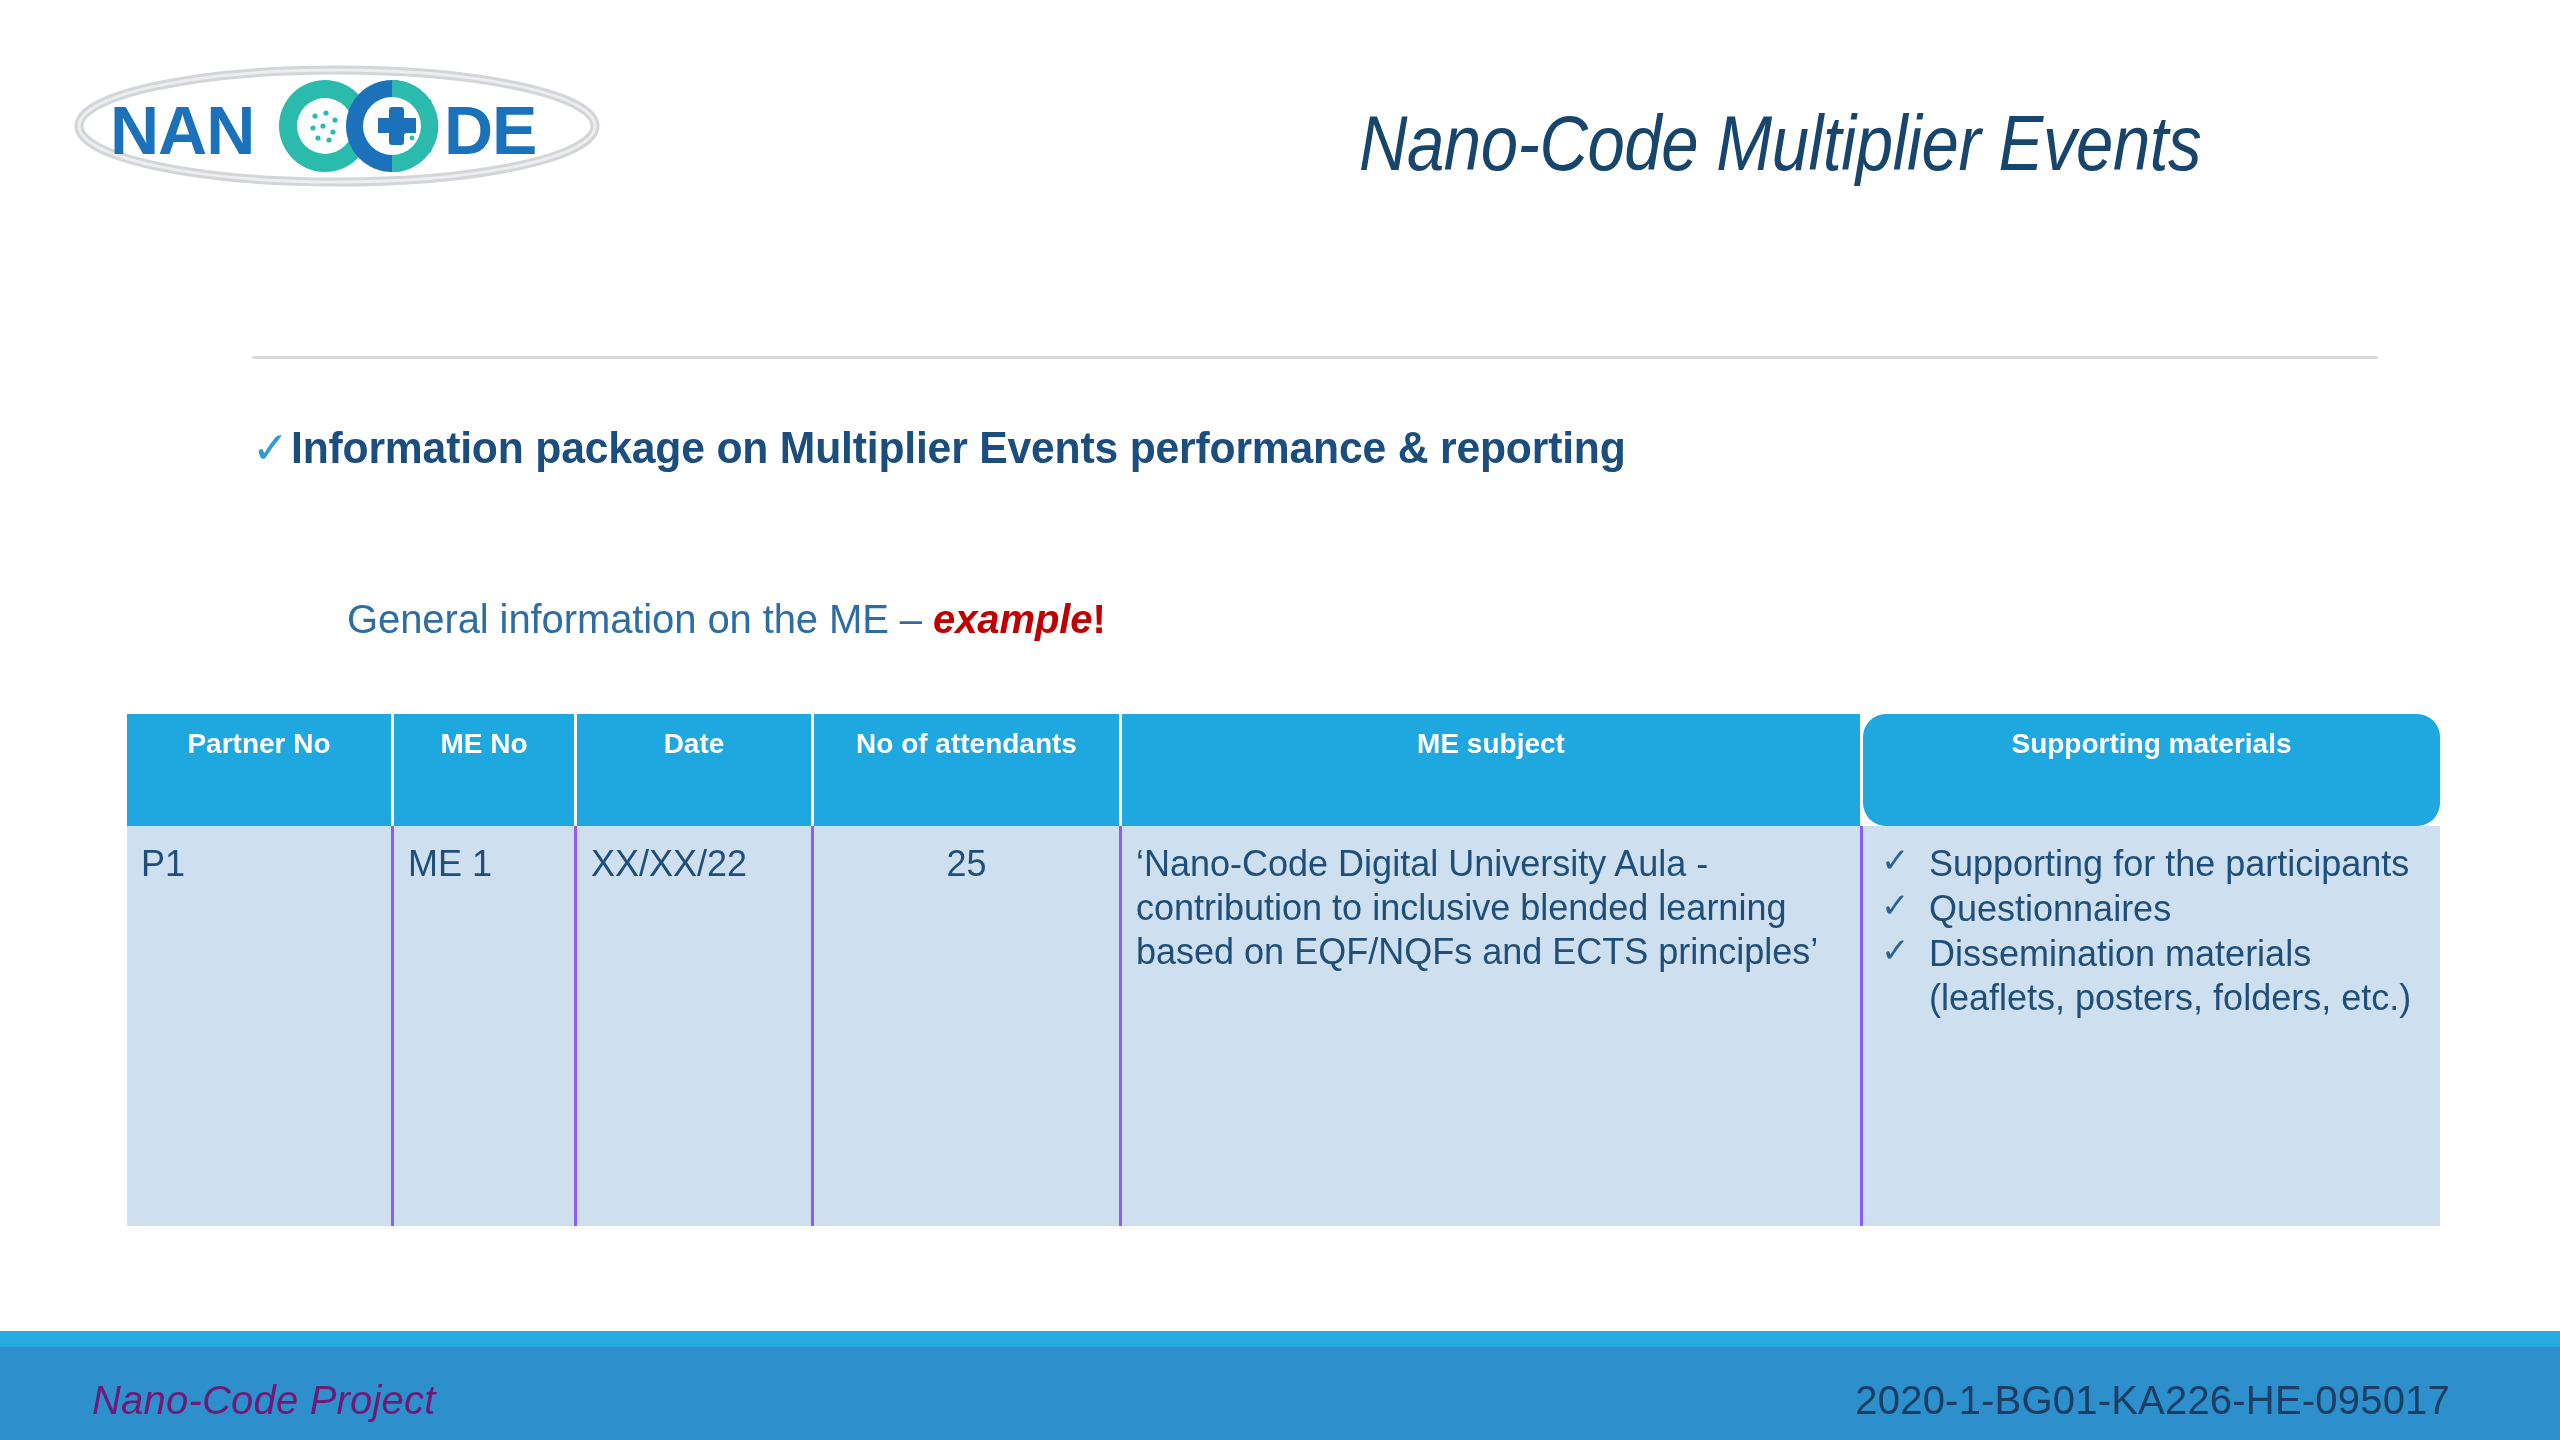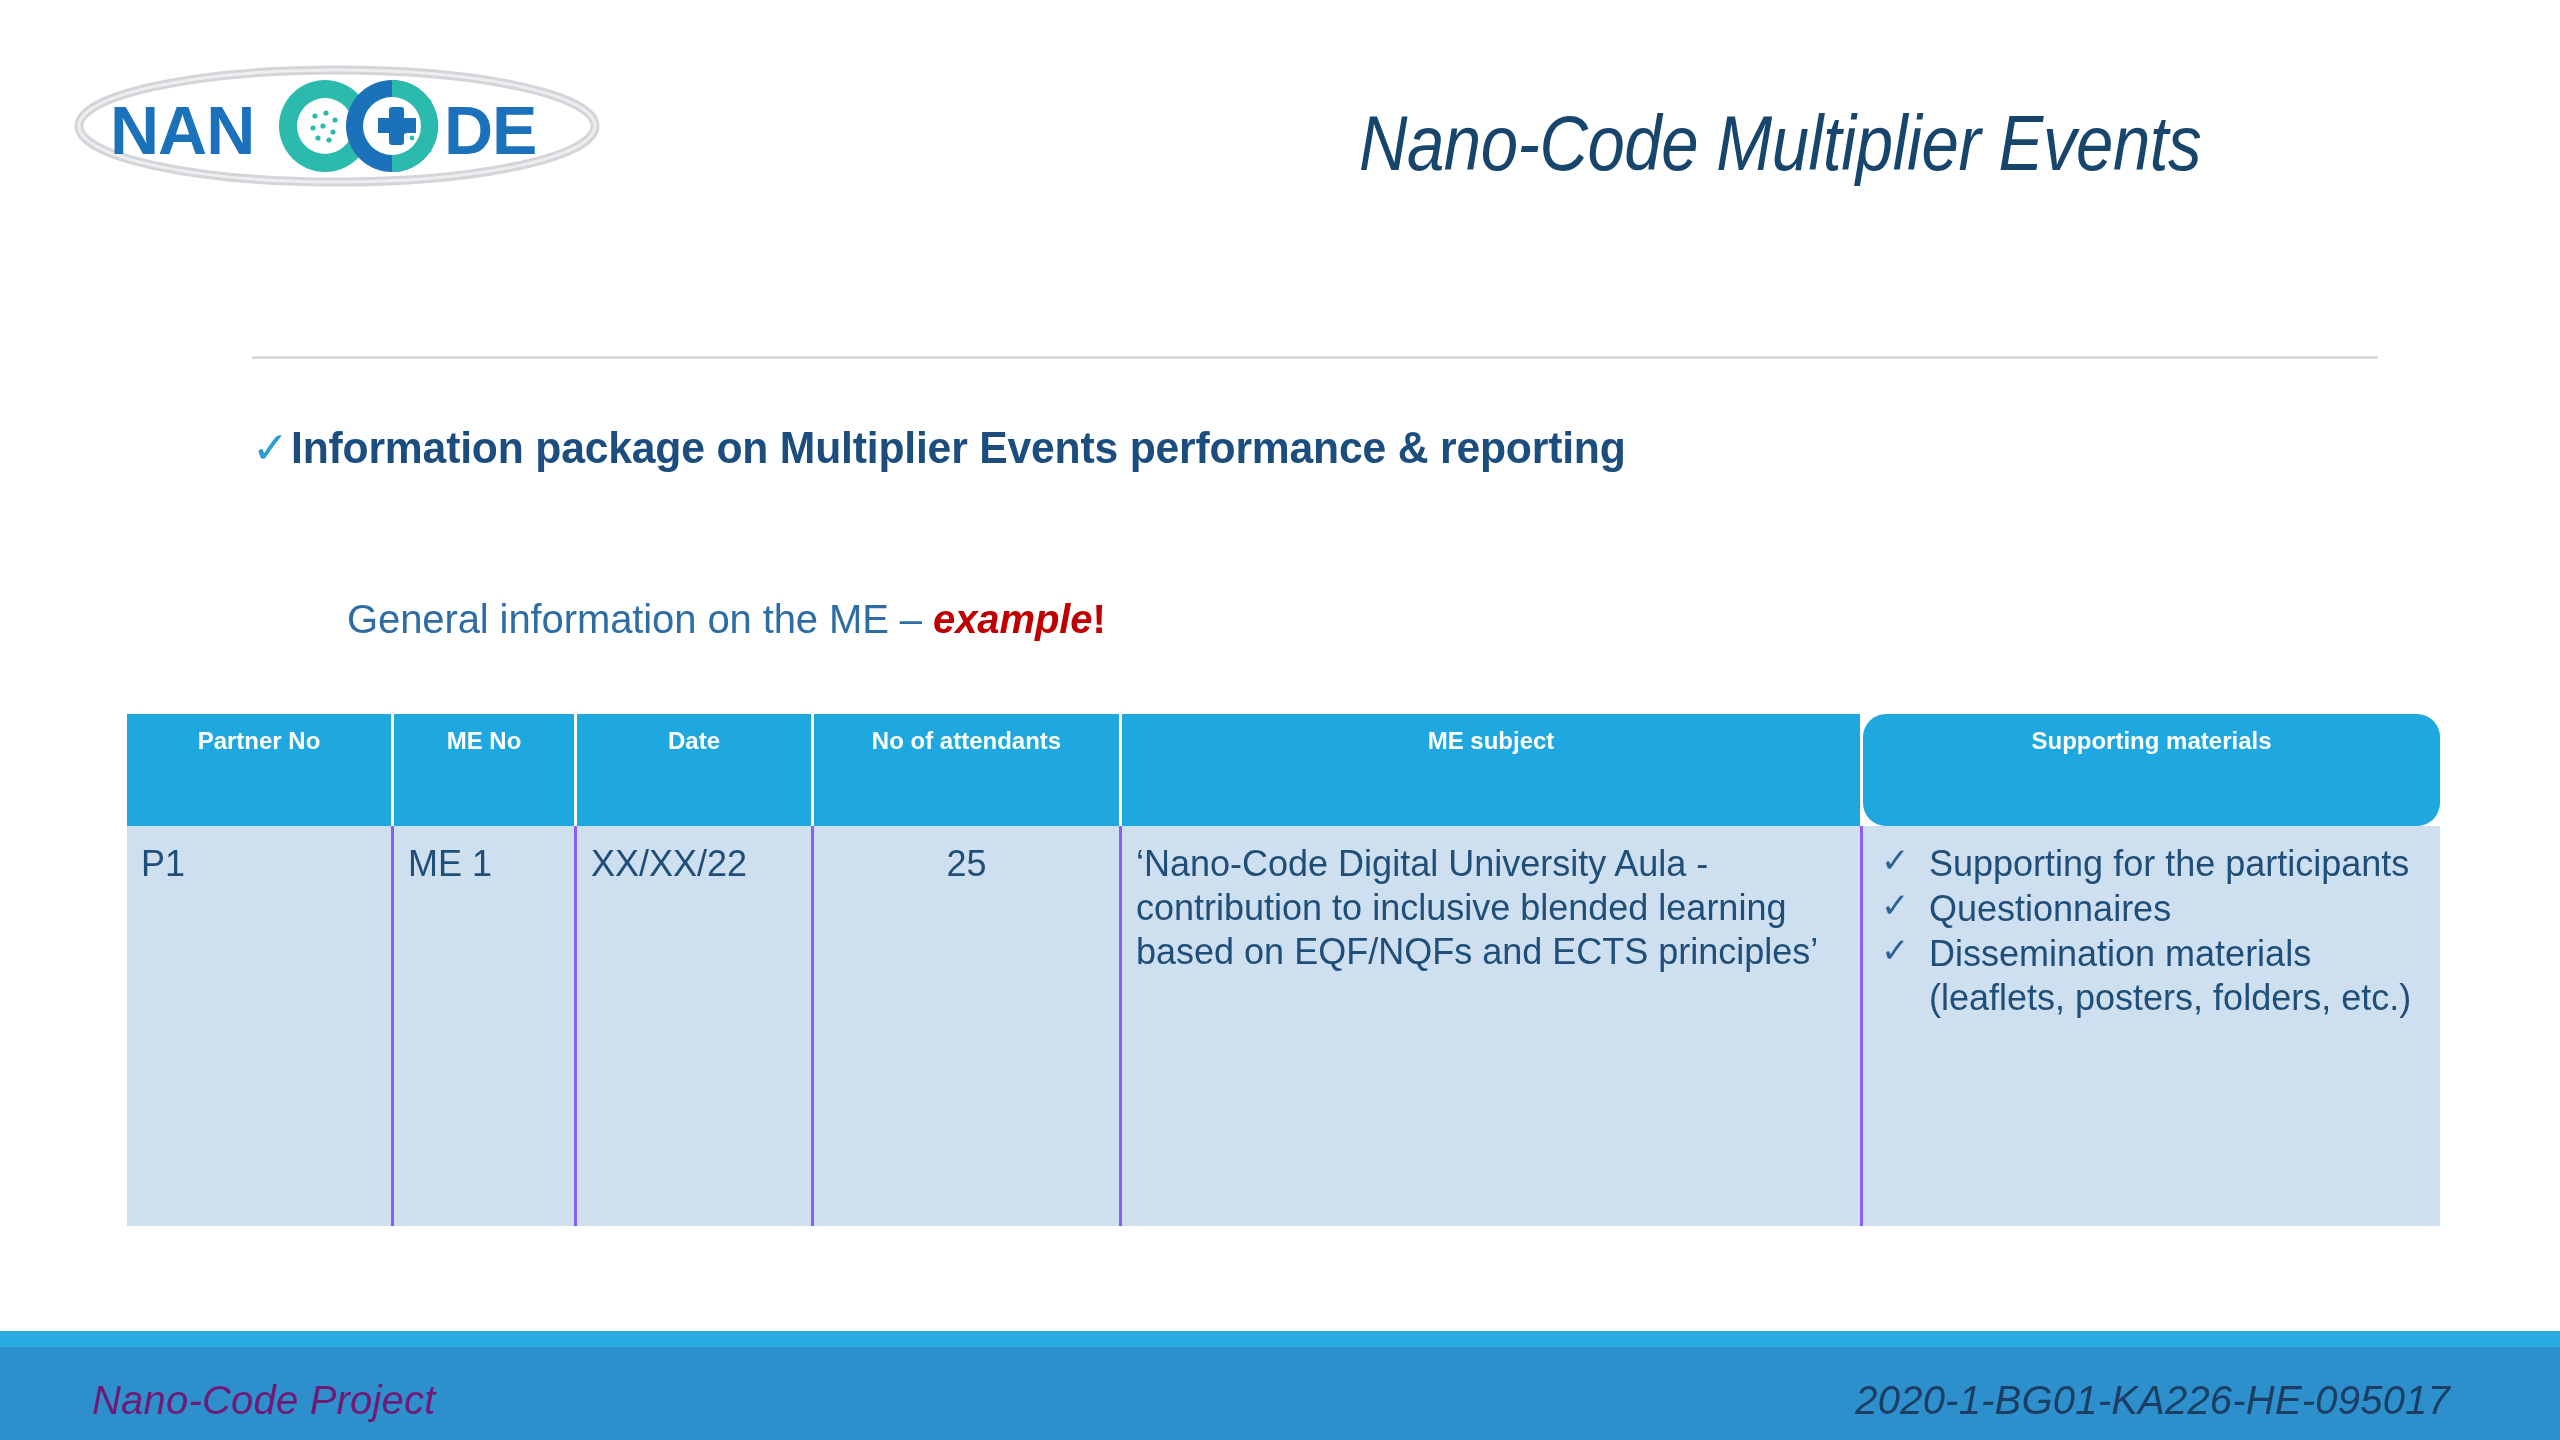--- a/index.html
+++ b/index.html
@@ -121,21 +121,21 @@
   #me-table col.c0 { width: 267px; }
   #me-table col.c1 { width: 183px; }
   #me-table col.c2 { width: 237px; }
   #me-table col.c3 { width: 308px; }
   #me-table col.c4 { width: 741px; }
   #me-table col.c5 { width: 577px; }
 
   #me-table th {
     background: #1FA7E0;
     color: #ffffff;
-    font-size: 24px;
+    font-size: 28px;
     font-weight: bold;
     text-align: center;
     vertical-align: top;
     height: 112px;
     padding: 14px 10px 14px 10px;
     border-right: 3px solid #ffffff;
     line-height: 1.12;
     box-sizing: border-box;
   }
   #me-table th:last-child { border-right: none; border-radius: 23px; }
@@ -202,21 +202,20 @@
     font-style: italic;
     color: #701a75;
     white-space: nowrap;
     letter-spacing: 0.2px;
   }
   #footer-right {
     position: absolute;
     right: 110px;
     top: 1378px;
     font-size: 40px;
-    font-style: italic;
     color: #1C3E63;
     white-space: nowrap;
     letter-spacing: 0.2px;
   }
 </style>
 </head>
 <body>
 
 <div id="slide">
 

